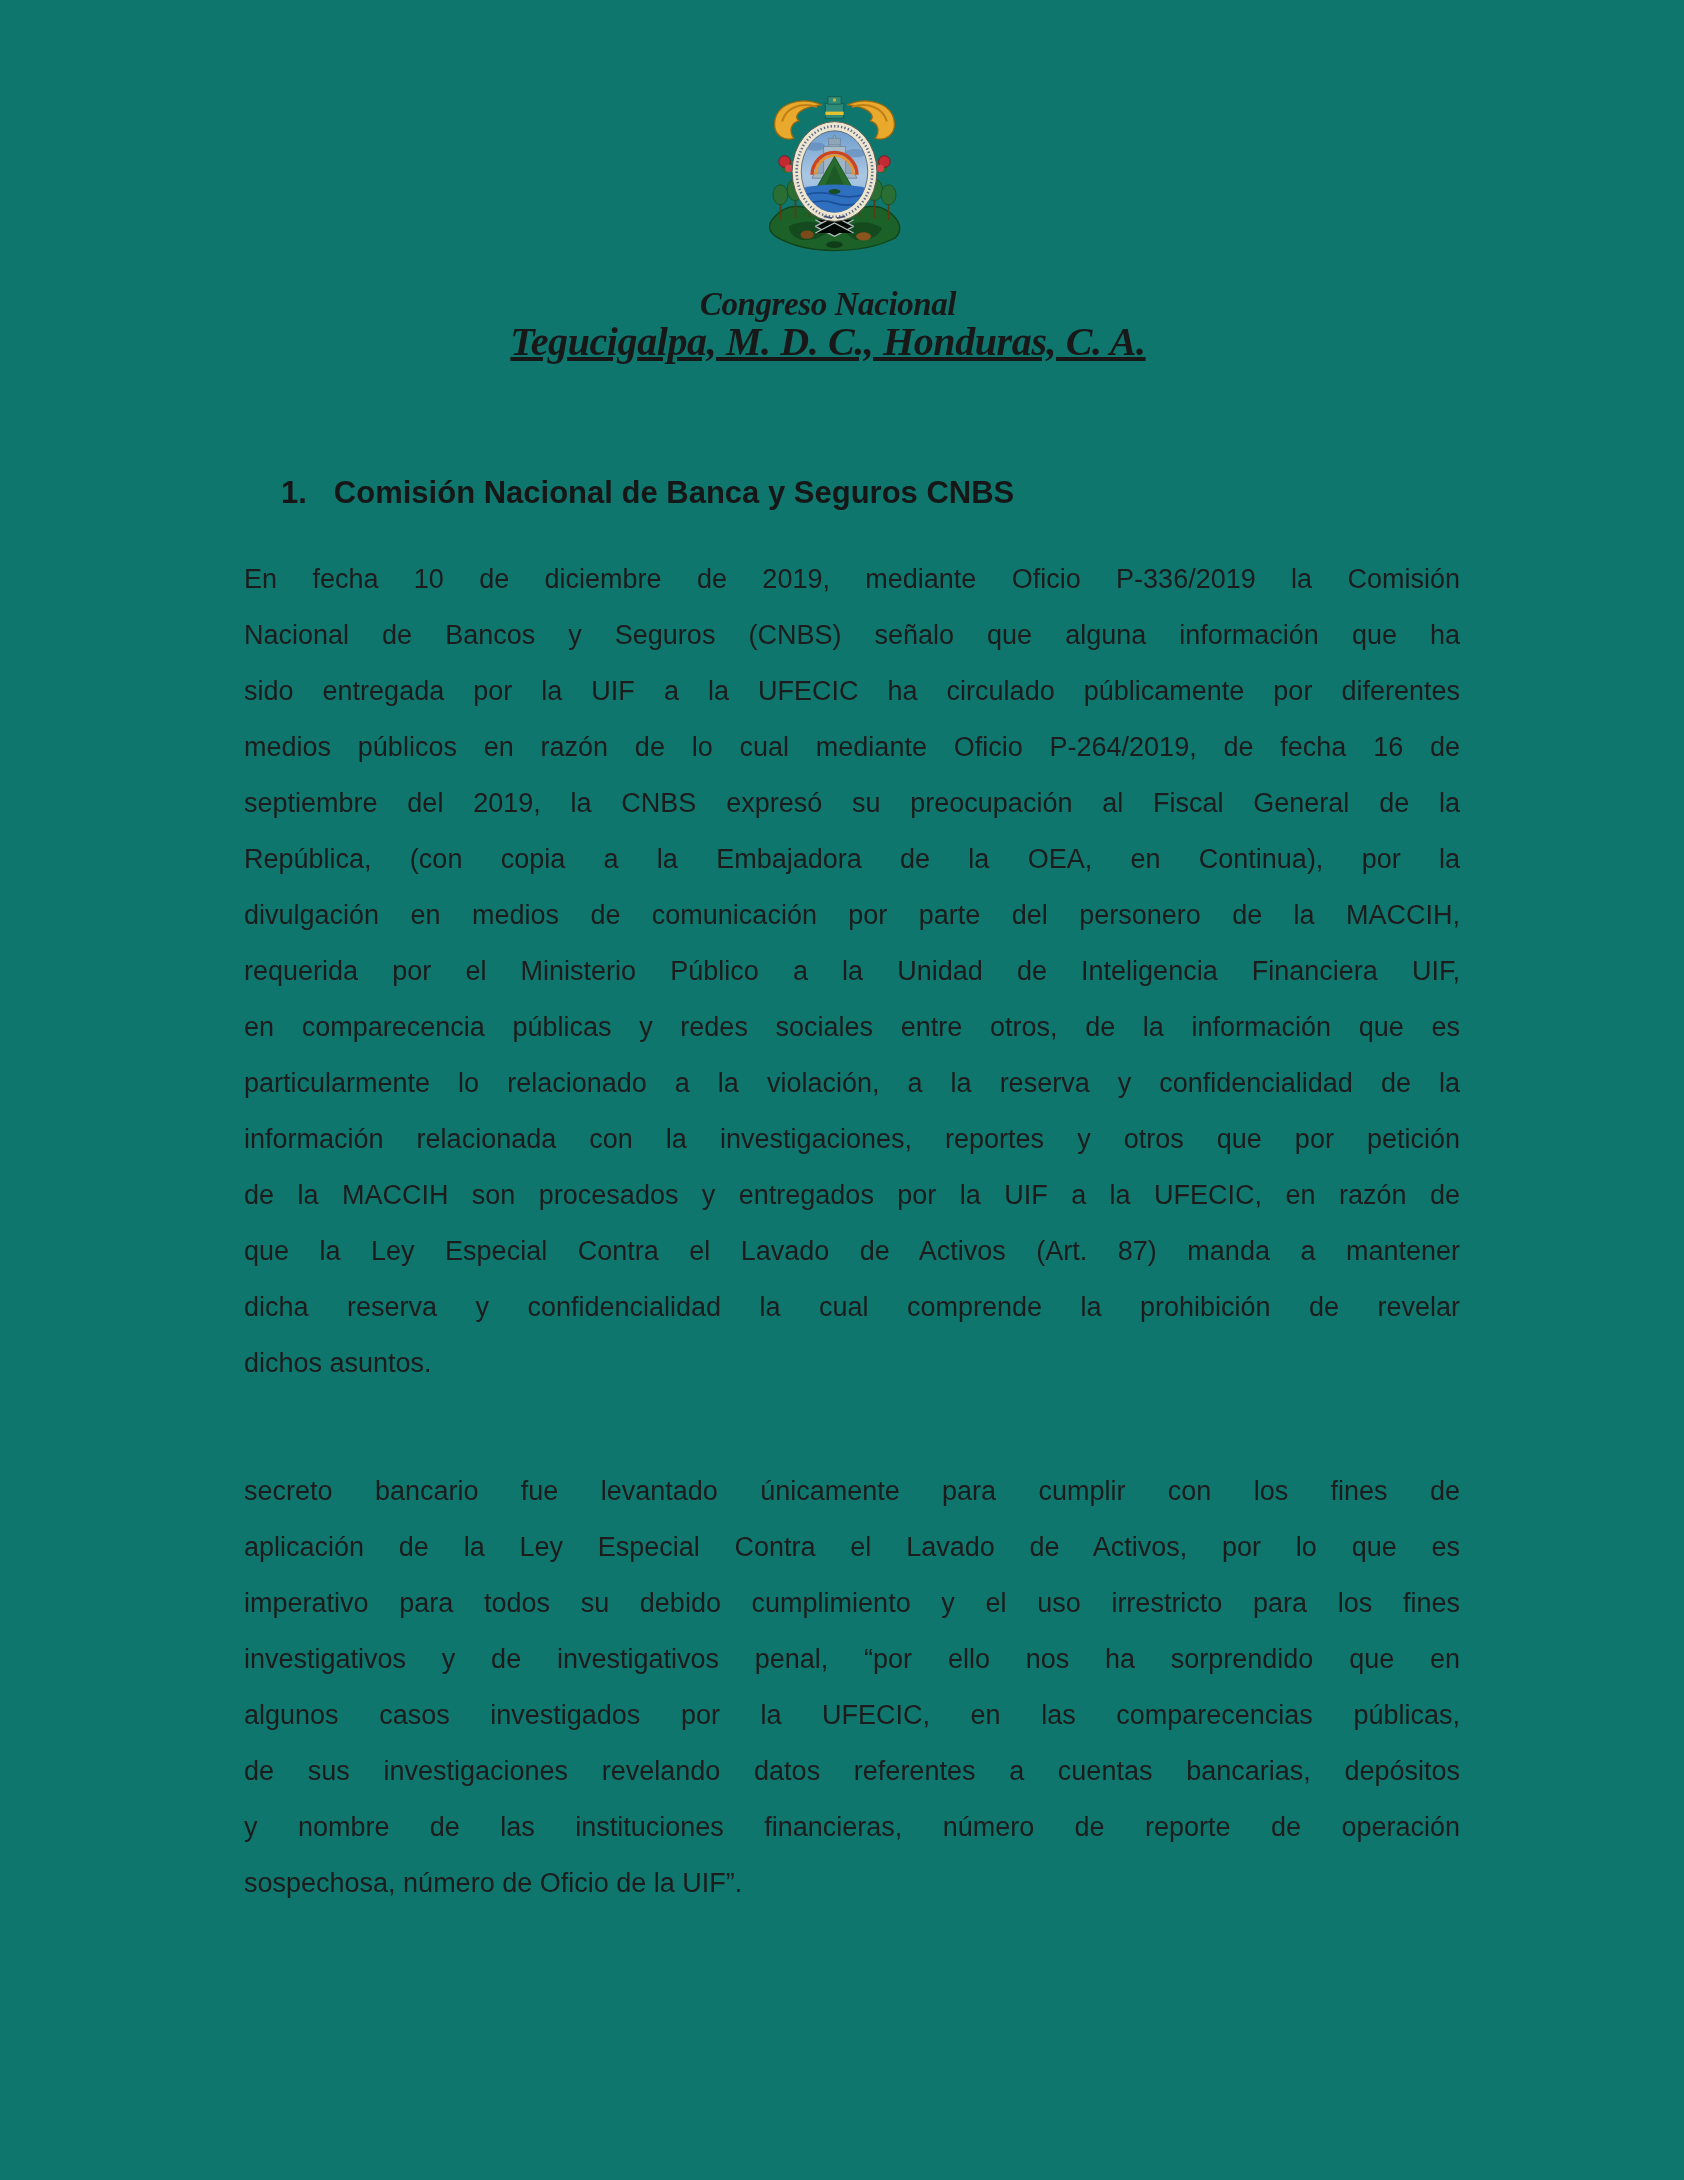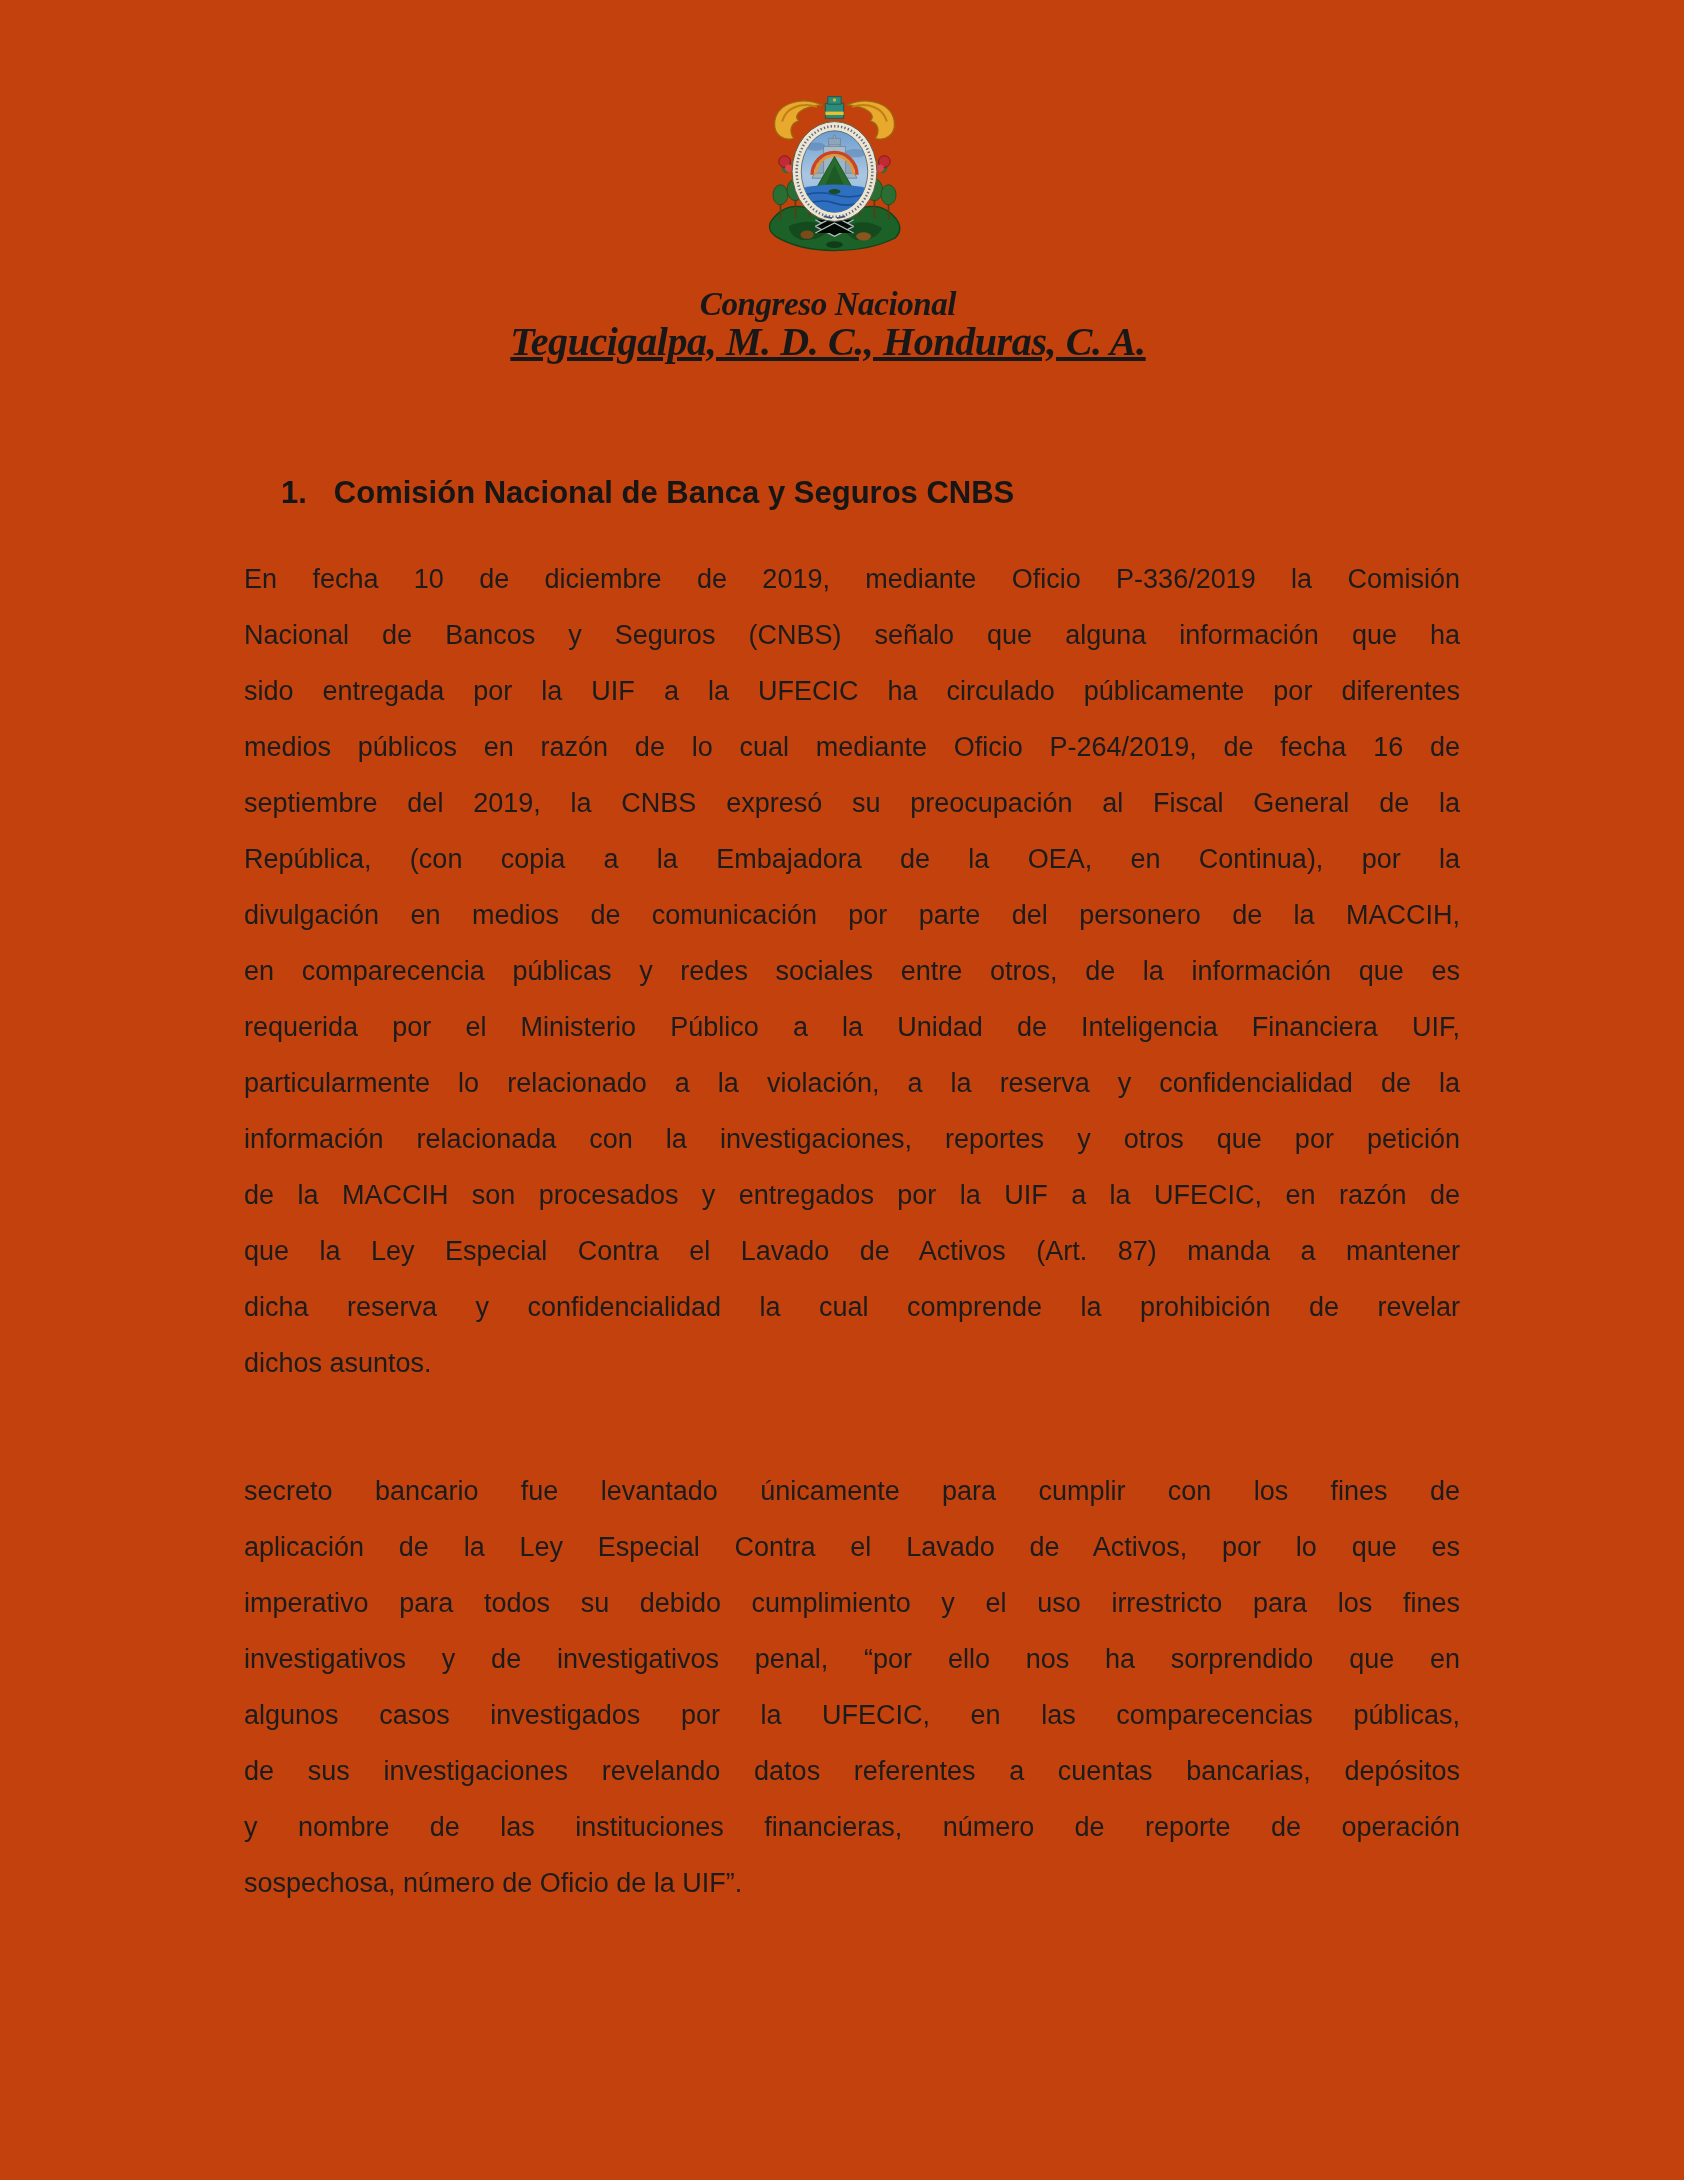--- a/index.html
+++ b/index.html
@@ -1,20 +1,20 @@
 <!DOCTYPE html>
 <html style="font-size:13.6px"><head>
 <meta charset="utf-8">
 <style>
   html, body { margin: 0; padding: 0; background: #ffffff; }
   .page {
     position: relative;
     width: 1685px;
     height: 2181px;
-    background: #c2410c;
+    background: #0f766e;
     font-family: "Liberation Sans", sans-serif;
     color: #1c1c1c;
     overflow: hidden;
   }
   .emblem {
     position: absolute;
     left: 763px;
     top: 95px;
     width: 143px;
     height: 158px;
@@ -182,22 +182,22 @@
 
   <div class="body-text" id="body-root">
       <div class="para">
         <div class="line">En fecha 10 de diciembre de 2019, mediante Oficio P-336/2019 la Comisión</div>
         <div class="line">Nacional de Bancos y Seguros (CNBS) señalo que alguna información que ha</div>
         <div class="line">sido entregada por la UIF a la UFECIC ha circulado públicamente por diferentes</div>
         <div class="line">medios públicos en razón de lo cual mediante Oficio P-264/2019, de fecha 16 de</div>
         <div class="line">septiembre del 2019, la CNBS expresó su preocupación al Fiscal General de la</div>
         <div class="line">República, (con copia a la Embajadora de la OEA, en Continua), por la</div>
         <div class="line">divulgación en medios de comunicación por parte del personero de la MACCIH,</div>
+        <div class="line">requerida por el Ministerio Público a la Unidad de Inteligencia Financiera UIF,</div>
         <div class="line">en comparecencia públicas y redes sociales entre otros, de la información que es</div>
-        <div class="line">requerida por el Ministerio Público a la Unidad de Inteligencia Financiera UIF,</div>
         <div class="line">particularmente lo relacionado a la violación, a la reserva y confidencialidad de la</div>
         <div class="line">información relacionada con la investigaciones, reportes y otros que por petición</div>
         <div class="line">de la MACCIH son procesados y entregados por la UIF a la UFECIC, en razón de</div>
         <div class="line">que la Ley Especial Contra el Lavado de Activos (Art. 87) manda a mantener</div>
         <div class="line">dicha reserva y confidencialidad la cual comprende la prohibición de revelar</div>
         <div class="line last">dichos asuntos.</div>
       </div>
       <div class="para">
         <div class="line">secreto bancario fue levantado únicamente para cumplir con los fines de</div>
         <div class="line">aplicación de la Ley Especial Contra el Lavado de Activos, por lo que es</div>

